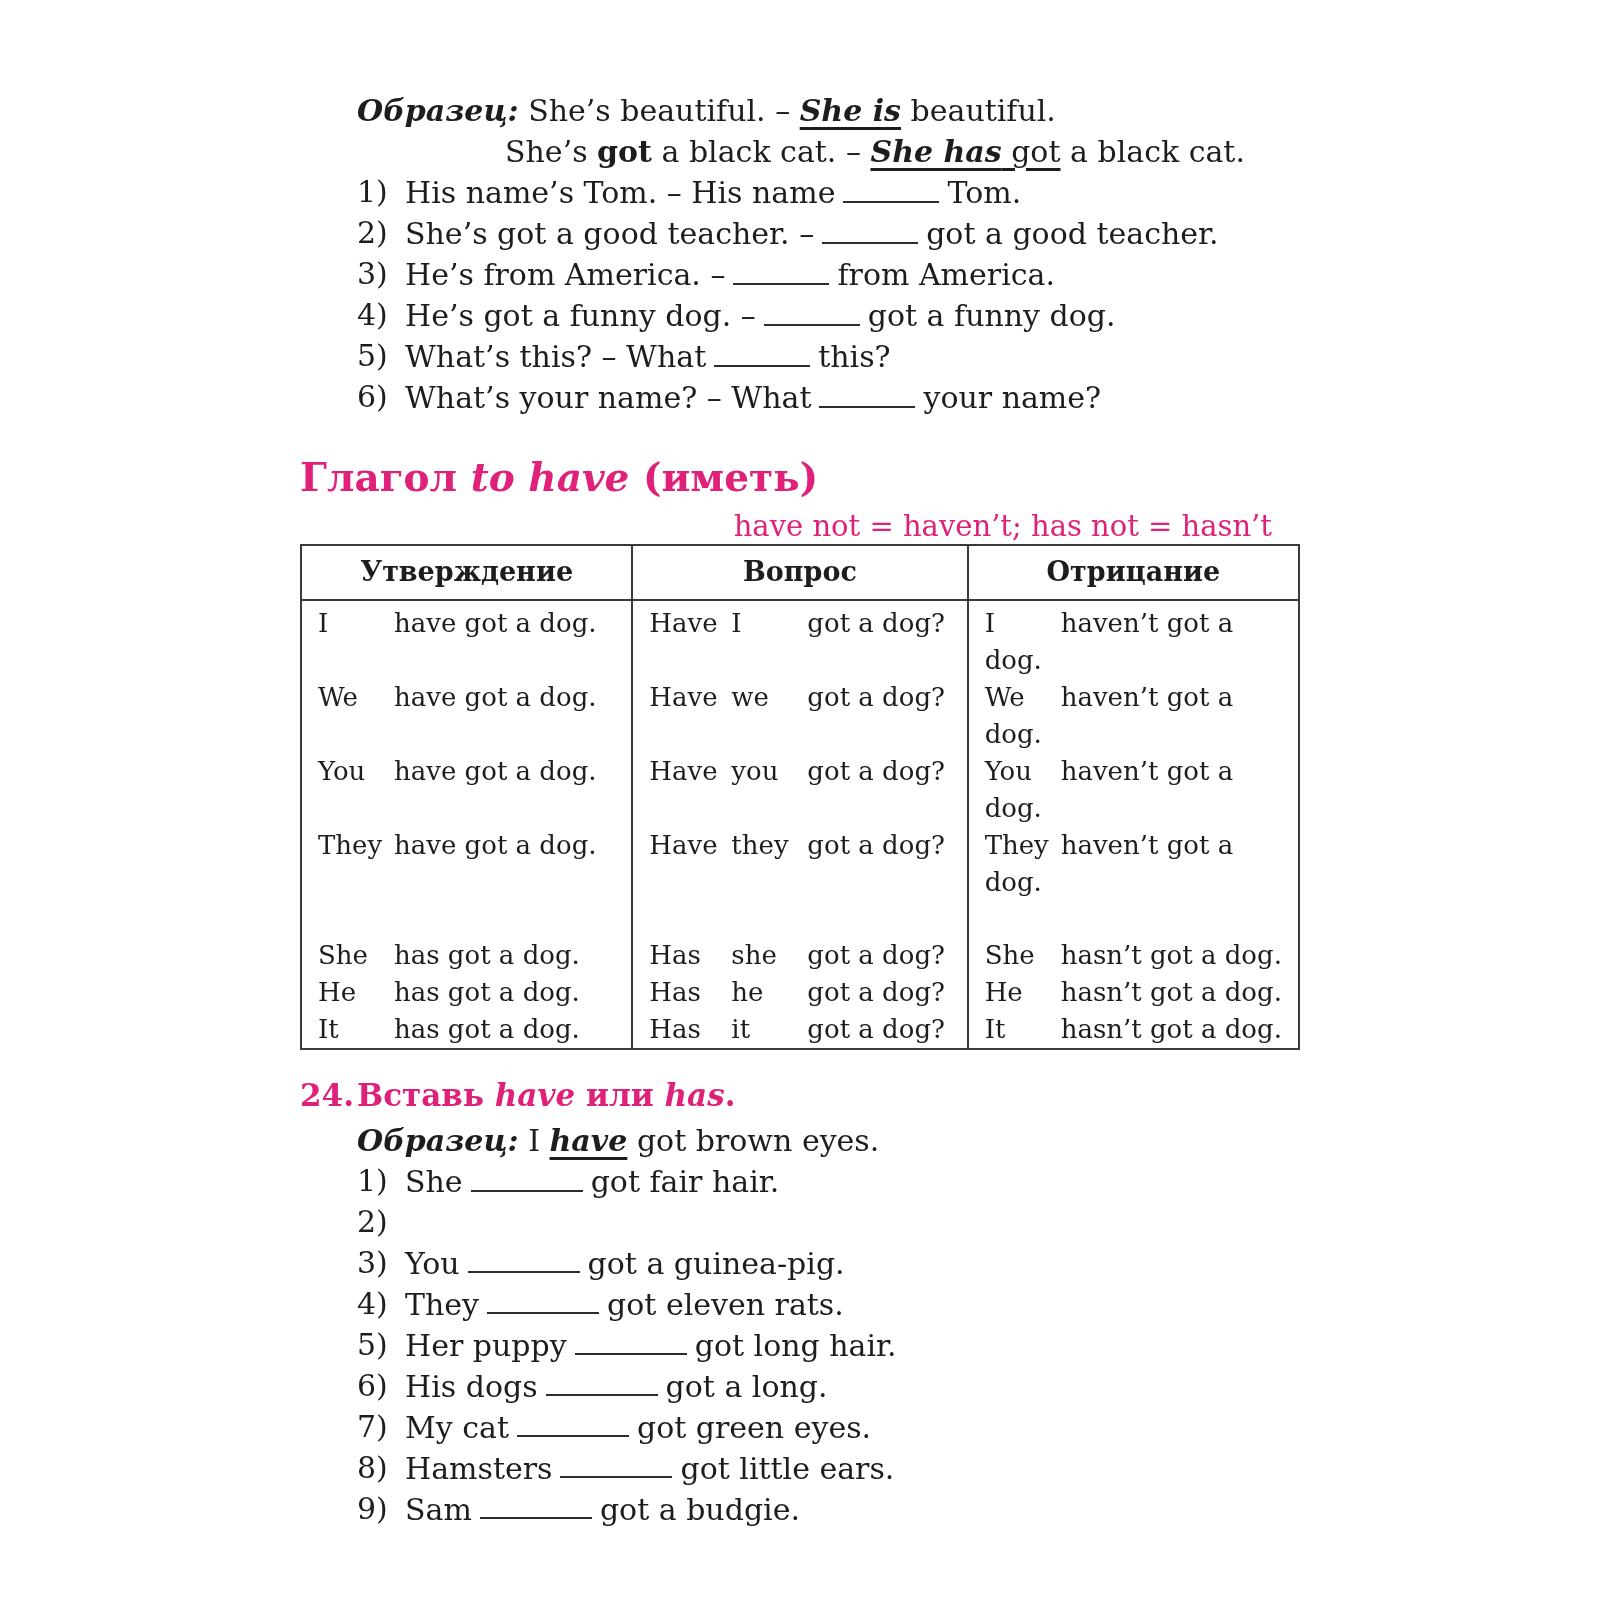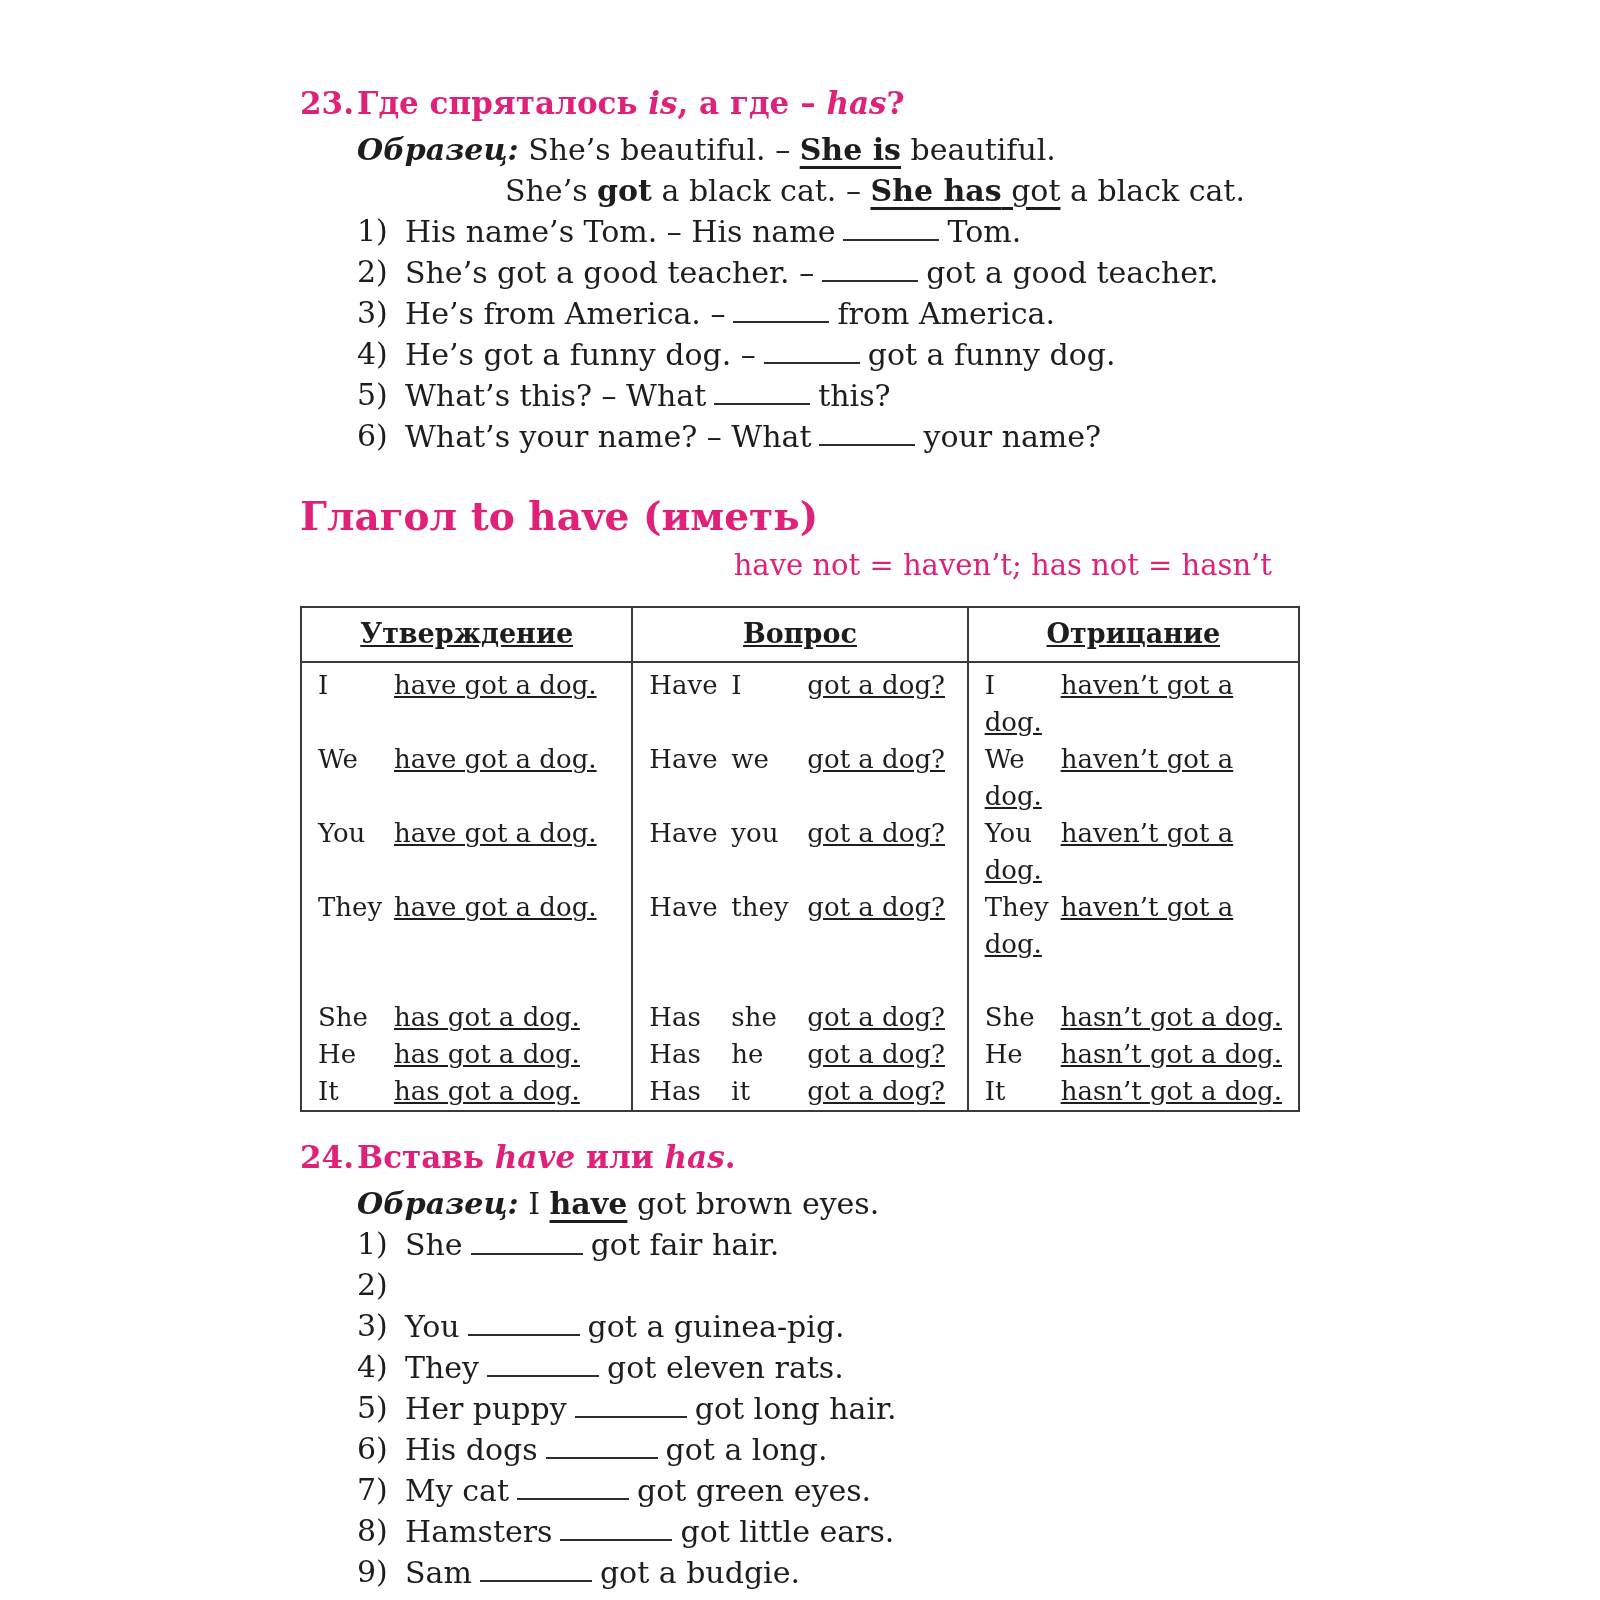--- a/index.html
+++ b/index.html
@@ -12,65 +12,61 @@
     width:1600px;height:1600px;background:#ffffff;
     font-family:"DejaVu Serif","Liberation Serif",serif;
     color:var(--ink);overflow:hidden;
   }
   .content{width:1000px;margin:0 auto;padding-top:84px;}
 
   
   .ex-header{display:flex;font-size:31px;font-weight:bold;color:var(--pink);line-height:1.25;}
   .ex-num{width:57px;flex:none;}
   .it{font-style:italic;}
-  .bi{font-weight:bold;}
+  .bi{font-weight:bold;font-style:italic;}
 
   
   .example{font-size:30px;line-height:41px;margin-left:57px;margin-top:6px;}
   .example.second{margin-left:205px;margin-top:0;}
   .obrazec{font-weight:bold;font-style:italic;}
   .u{text-decoration:underline;text-decoration-thickness:2.5px;text-underline-offset:6px;}
   b{font-weight:bold;}
 
   
   .item{display:flex;font-size:30px;line-height:40.5px;margin-left:57px;}
   .inum{width:48px;flex:none;}
   .blank{display:inline-block;width:96px;height:0.95em;border-bottom:2.5px solid #2d2d2d;margin:0 8px;vertical-align:baseline;}
   .blank.wide{width:112px;}
 
   
   .section-title{margin-top:36px;text-align:left;font-size:39px;font-weight:bold;color:var(--pink);line-height:1.2;}
   .section-sub{margin-top:8px;text-align:right;padding-right:28px;font-size:29px;color:var(--pink);line-height:1.2;}
 
   
-  table.gtable{margin-top:24px;width:100%;border-collapse:collapse;font-size:26px;text-decoration:underline;}
+  table.gtable{width:100%;border-collapse:collapse;font-size:26px;}
   table.gtable,
   table.gtable th,
   table.gtable td{border:2.5px solid var(--rule);}
   table.gtable th{font-size:27px;font-weight:bold;padding:10px 0 12px 0;text-align:center;}
   table.gtable td{border-top:none;border-bottom:none;padding:0 4px 0 16px;line-height:37px;vertical-align:top;}
   tr.first-line td{padding-top:4px;}
   tr.last-line td{}
   tr.spacer td{height:36px;}
   .pro{display:inline-block;width:76px;}
   .qv{display:inline-block;width:82px;}
   .qp{display:inline-block;width:76px;}
 
   .ex24{margin-top:26px;}
 </style>
 </head>
 <body>
 
 <div class="page">
   <div class="content">
 
-    <div class="ex-header">
-      <span class="ex-num">23.</span>
-      <span><span>Где спряталось </span><span class="it">is</span><span>, а где – </span><span class="it">has</span><span>?</span></span>
-    </div>
 
     <div class="example">
       <span class="obrazec">Образец:</span><span> She’s beautiful. – </span><span class="bi u">She is</span><span> beautiful.</span>
     </div>
     <div class="example second">
       <span>She’s </span><b>got</b><span> a black cat. – </span><span class="bi u">She has</span><span class="u"> got</span><span> a black cat.</span>
     </div>
 
     <div class="item">
       <span class="inum">1)</span>

